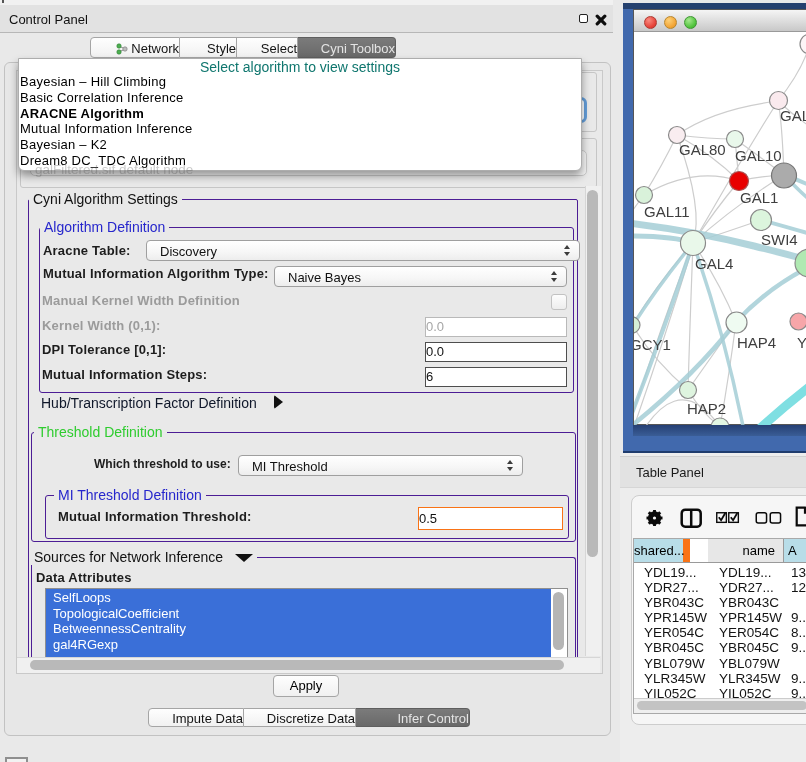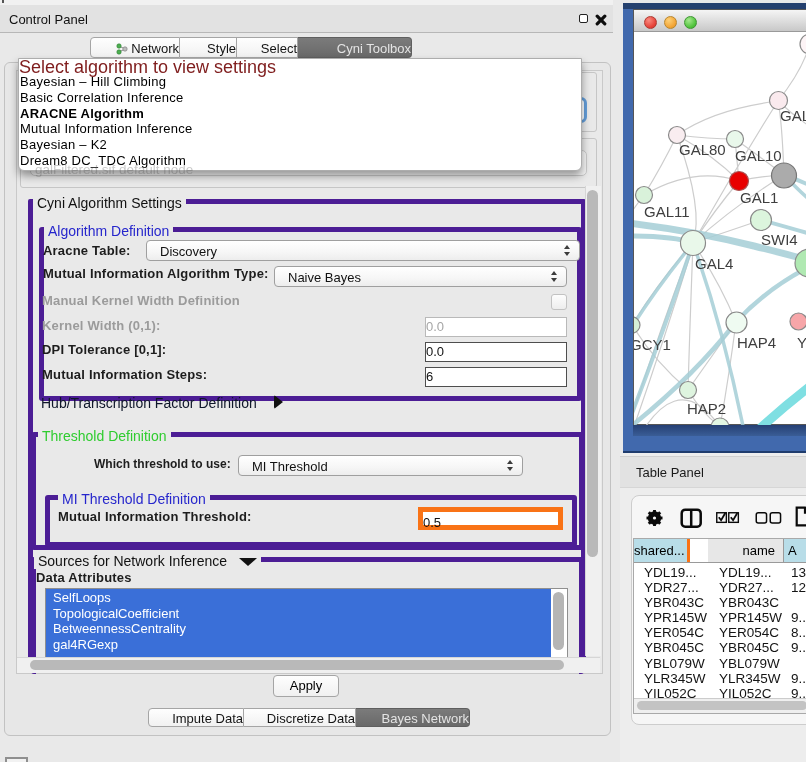--- a/index.html
+++ b/index.html
@@ -1,20 +1,20 @@
 <!DOCTYPE html>
 <html><head><meta charset="utf-8"><style>
 html,body{margin:0;padding:0}
 body{width:806px;height:762px;position:relative;background:#e9e9e9;
  font-family:"Liberation Sans",sans-serif;overflow:hidden}
 .abs{position:absolute}
 .b{font-weight:bold}
 .lbl{position:absolute;font-size:13px;font-weight:bold;color:#1d1d1d;letter-spacing:0.2px;white-space:nowrap}
 .lbl.dis{color:#9b9b9b}
-.fs{position:absolute;border:5px solid #4c1d95;border-radius:3px}
+.fs{position:absolute;border:1px solid #4c1d95;border-radius:3px}
 .fs>span{position:absolute;top:-9px;left:5px;background:#e9e9e9;padding:0 4px;font-size:14px;white-space:nowrap}
 .combo{position:absolute;height:21px;border:1px solid #9f9f9f;border-radius:4px;
  background:linear-gradient(#ffffff,#f6f6f6 60%,#ededed);font-size:13px;color:#111;
  line-height:21px;padding-left:13px;box-sizing:border-box}
 .combo .arr{position:absolute;right:7px;top:0;height:100%;width:8px}
 .arr i{position:absolute;left:0;width:0;height:0;border-left:3.5px solid transparent;border-right:3.5px solid transparent}
 .arr i.up{top:4px;border-bottom:4.5px solid #3c3c3c}
 .arr i.dn{bottom:4px;border-top:4.5px solid #3c3c3c}
 .tf{position:absolute;background:#fff;box-sizing:border-box;font-size:13px;color:#111}
 .seg{position:absolute;display:flex;height:21px;font-size:13px;line-height:21px;color:#141414}
@@ -52,21 +52,21 @@
 <div class="seg" style="left:90px;top:37px">
   <div style="width:90px"><svg width="12" height="12" style="vertical-align:-2px" viewBox="0 0 12 12">
         <line x1="3" y1="3" x2="9" y2="6" stroke="#888" stroke-width="1"></line>
         <line x1="3" y1="9" x2="9" y2="6" stroke="#888" stroke-width="1"></line>
         <circle cx="3" cy="3" r="2.2" fill="#4caf50" stroke="#2e7d32" stroke-width=".6"></circle>
         <circle cx="3" cy="9" r="2.2" fill="#4caf50" stroke="#2e7d32" stroke-width=".6"></circle>
         <circle cx="9" cy="6" r="2.2" fill="#bdbdbd" stroke="#757575" stroke-width=".6"></circle>
       </svg> Network</div>
   <div style="width:57px">Style</div>
   <div style="width:61px">Select</div>
-  <div class="sel" style="width:114px">Cyni Toolbox</div>
+  <div class="sel" style="width:98px">Cyni Toolbox</div>
 </div>
 
 <div class="fs" style="left:28px;top:199px;width:548px;height:458px;border-radius:2px">
     <span style="left:0px;color:#111">Cyni Algorithm Settings</span>
   </div>
 
 <div class="fs" style="left:39px;top:227px;width:533px;height:164px">
     <span style="left:0px;color:#2626cc">Algorithm Definition</span>
   </div>
 <div class="lbl" style="left:43px;top:243px">Aracne Table:</div>
@@ -96,47 +96,47 @@
   </div>
 <div class="lbl" style="left:94px;top:457px;font-size:12px;letter-spacing:0">Which threshold to use:</div>
 <div class="combo" style="left:238px;top:455px;width:285px">MI Threshold<span class="arr">
       <i class="up"></i>
       <i class="dn"></i>
     </span></div>
 <div class="fs" style="left:45px;top:495px;width:522px;height:42px">
     <span style="left:8px;color:#2626cc">MI Threshold Definition</span>
   </div>
 <div class="lbl" style="left:58px;top:509px">Mutual Information Threshold:</div>
-<div class="tf" style="left:418px;top:507px;width:145px;height:23px;border:5px solid #f97316;line-height:21px;padding-right:7px">0.5</div>
+<div class="tf" style="left:418px;top:507px;width:145px;height:23px;border:1px solid #f97316;line-height:21px;padding-right:7px">0.5</div>
 
 <div class="fs" style="left:31px;top:557px;width:543px;height:112px;border-bottom:none">
     <span style="left:-2px;color:#111">Sources for Network Inference <i style="display:inline-block;border-left:9.5px solid transparent;border-right:9.5px solid transparent;border-top:8px solid #111;vertical-align:0px;margin-left:8px"></i></span>
   </div>
 <div class="lbl" style="left:36px;top:570px;font-size:13px">Data Attributes</div>
 <div class="abs" style="left:45px;top:588px;width:521px;height:68px;border:1px solid #8f8f8f;background:#fff;overflow:hidden">
   <div class="abs" style="left:0;top:0;width:505px;height:68px;background:#3a6fd8;color:#fff;font-size:13px;line-height:15.7px;padding:1px 0 0 7px;box-sizing:border-box">SelfLoops<br>TopologicalCoefficient<br>BetweennessCentrality<br>gal4RGexp</div>
   <div class="abs" style="left:507px;top:3px;width:11px;height:58px;background:#b5b5b5;border-radius:6px"></div>
 </div>
 
 <div class="abs" style="left:585px;top:186px;width:15px;height:470px;background:#f0f0f0;border-left:1px solid #d6d6d6"></div>
 <div class="abs" style="left:587px;top:190px;width:11px;height:367px;background:#b9b9b9;border-radius:6px"></div>
 <div class="abs" style="left:17px;top:657px;width:583px;height:15px;background:#f0f0f0;border-top:1px solid #d6d6d6"></div>
 <div class="abs" style="left:30px;top:660px;width:534px;height:10px;background:#b9b9b9;border-radius:5px"></div>
 
 <div class="abs" style="left:273px;top:675px;width:64px;height:20px;border:1px solid #a5a5a5;border-radius:4px;background:linear-gradient(#fefefe,#f0f0f0);font-size:13px;text-align:center;line-height:19px">Apply</div>
 <div class="seg" style="left:148px;top:708px;height:19px;line-height:19px">
   <div style="width:96px">Impute Data</div>
   <div style="width:112px">Discretize Data</div>
-  <div class="sel" style="width:114px">Bayes Network</div>
+  <div class="sel" style="width:114px">Infer Control</div>
 </div>
 
 <div class="abs" style="left:5px;top:757px;width:19px;height:12px;border:2px solid #8f8f8f;background:#f2f2f2"></div>
 
 <div class="abs" style="left:18px;top:58px;width:562px;height:111px;background:#fff;border:1px solid #adadad;border-radius:0 0 6px 6px;box-shadow:0 5px 9px rgba(0,0,0,0.38);z-index:30">
-  <div style="font-size:18px;color:#7f1d1d;height:15px;line-height:16px">Select algorithm to view settings</div>
+  <div style="text-align:center;font-size:14px;color:#0f766e;height:15px;line-height:16px">Select algorithm to view settings</div>
   <div style="font-size:13px;color:#000;line-height:15.8px;padding-left:1px;letter-spacing:0.25px">Bayesian – Hill Climbing<br>Basic Correlation Inference<br><span class="b">ARACNE Algorithm</span><br>Mutual Information Inference<br>Bayesian – K2<br>Dream8 DC_TDC Algorithm</div>
 </div>
 
 <div class="abs" style="left:623px;top:3px;width:183px;height:450px;background:#4169ad">
   <div class="abs" style="left:0;top:0;width:183px;height:6px;background:#24406e"></div>
   <div class="abs" style="left:0;top:448px;width:183px;height:2px;background:#1f3c6d"></div>
   <div class="abs" style="left:10px;top:419px;width:173px;height:14px;background:linear-gradient(#20386b,#3a5d96)"></div>
 </div>
 
 <div class="abs" style="left:633px;top:9px;width:180px;height:416px;background:#fff;border:1.5px solid #565656;box-sizing:border-box">
@@ -256,21 +256,21 @@
     <rect x="0.75" y="0.75" width="10.3" height="10.3" rx="2"></rect>
       <rect x="14.75" y="0.75" width="10.3" height="10.3" rx="2"></rect>
   </g>
   <g transform="translate(164.5,11.5)" fill="none" stroke="#0a0a0a" stroke-width="2.2">
     <path d="M1.2,1.2 h8.5 l4.8,4.8 v12.8 h-13.3 z"></path>
       <path d="M9.5,1.2 v5 h5"></path>
   </g>
 </svg>
 
 <div class="abs" style="left:633px;top:538px;width:173px;height:174px;border:1px solid #a9a9a9;border-right:none;background:#fff;overflow:hidden">
-  <div class="abs" style="left:0;top:0;width:56px;height:23px;background:#b8dde8;border-right:3px solid #f97316;box-sizing:border-box;font-size:13px;text-align:left;padding-right:3px;line-height:23px">shared...</div>
+  <div class="abs" style="left:0;top:0;width:56px;height:23px;background:#b8dde8;border-right:7px solid #f97316;box-sizing:border-box;font-size:13px;text-align:left;padding-right:3px;line-height:23px">shared...</div>
   <div class="abs" style="left:74px;top:0;width:76px;height:23px;background:#e7e7e7;border-right:1px solid #9a9a9a;box-sizing:border-box;font-size:13px;text-align:right;padding-right:8px;line-height:23px">name</div>
   <div class="abs" style="left:150px;top:0;width:23px;height:23px;background:#b8dde8;font-size:13px;line-height:23px;padding-left:4px">A</div>
   <div class="abs" style="left:0;top:23px;width:173px;height:1px;background:#9a9a9a"></div>
   <div class="abs" style="left:10px;top:26px;font-size:13.5px;line-height:15.1px;color:#141414;white-space:pre">YDL19...
 YDR27...
 YBR043C
 YPR145W
 YER054C
 YBR045C
 YBL079W

